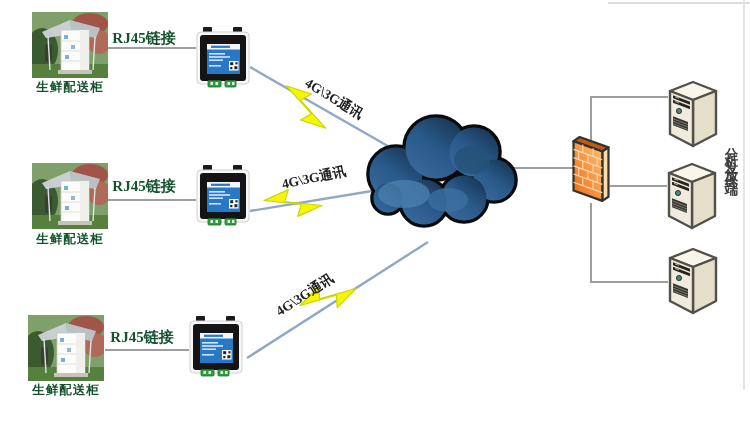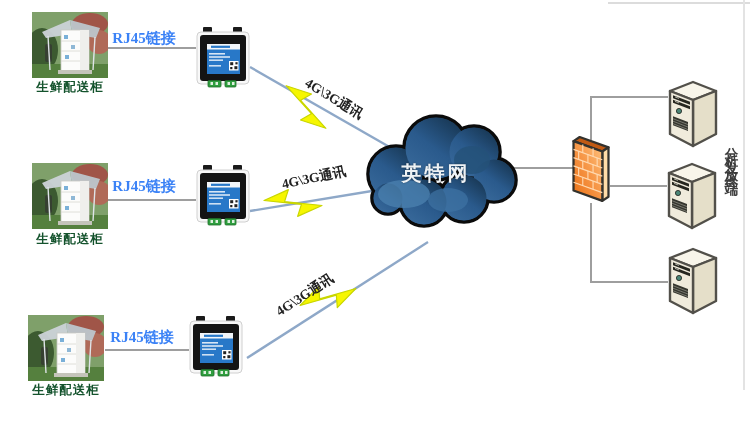--- a/index.html
+++ b/index.html
@@ -12,21 +12,21 @@
   .frame-top{left:608px;top:2px;width:142px;height:2px;background:#dcdcdc;}
   .frame-right{left:743px;top:0;width:2px;height:390px;background:#e3e3e3;}
   
   #connector-layer{left:0;top:0;width:750px;height:428px;}
   
   .cabinet-photo{width:76px;height:66px;}
   .cab1{left:32px;top:12px;} .cab2{left:32px;top:163px;} .cab3{left:28px;top:315px;}
   .cabinet-label{width:110px;text-align:center;font-size:12.5px;font-weight:700;color:#14532d;letter-spacing:1px;}
   .cablab1{left:15px;top:79px;} .cablab2{left:15px;top:231px;} .cablab3{left:11px;top:382px;}
   
-  .rj45-label{width:70px;text-align:center;font-size:15px;font-weight:600;color:#3b82f6;}
+  .rj45-label{width:70px;text-align:center;font-size:15px;font-weight:600;color:#14532d;}
   .rj1{left:109px;top:29px;} .rj2{left:109px;top:177px;} .rj3{left:107px;top:328px;}
   
   .router{width:54px;height:62px;}
   .rt1{left:196px;top:27px;} .rt2{left:196px;top:165px;} .rt3{left:189px;top:316px;}
   
   .wireless-label{width:104px;text-align:center;font-size:13.5px;font-weight:600;color:#222;}
   .wl1{left:282px;top:90px;transform:rotate(31deg);}
   .wl2{left:262px;top:169px;transform:rotate(-12deg);}
   .wl3{left:253px;top:286px;transform:rotate(-33deg);}
   
@@ -227,21 +227,20 @@
         <circle cx="122" cy="44" r="24.5"></circle>
       <circle cx="142" cy="72" r="20.5"></circle>
         <circle cx="112" cy="90" r="22.5"></circle>
         <circle cx="72" cy="94" r="22.5"></circle>
       <circle cx="36" cy="90" r="14.5"></circle>
     </g>
     <ellipse cx="52" cy="86" rx="26" ry="14" fill="#4a7fae" opacity="0.8"></ellipse>
     <ellipse cx="96" cy="92" rx="20" ry="12" fill="#3f74a4" opacity="0.7"></ellipse>
     <ellipse cx="120" cy="52" rx="18" ry="14" fill="#245178" opacity="0.8"></ellipse>
   </svg>
-  <div class="abs cloud-label">英特网</div>
 
   <svg class="abs firewall-svg">
       <use href="#sym-firewall"></use>
     </svg>
 
   <svg class="abs server-svg sv1">
       <use href="#sym-server"></use>
     </svg>
   <svg class="abs server-svg sv2">
       <use href="#sym-server"></use>

